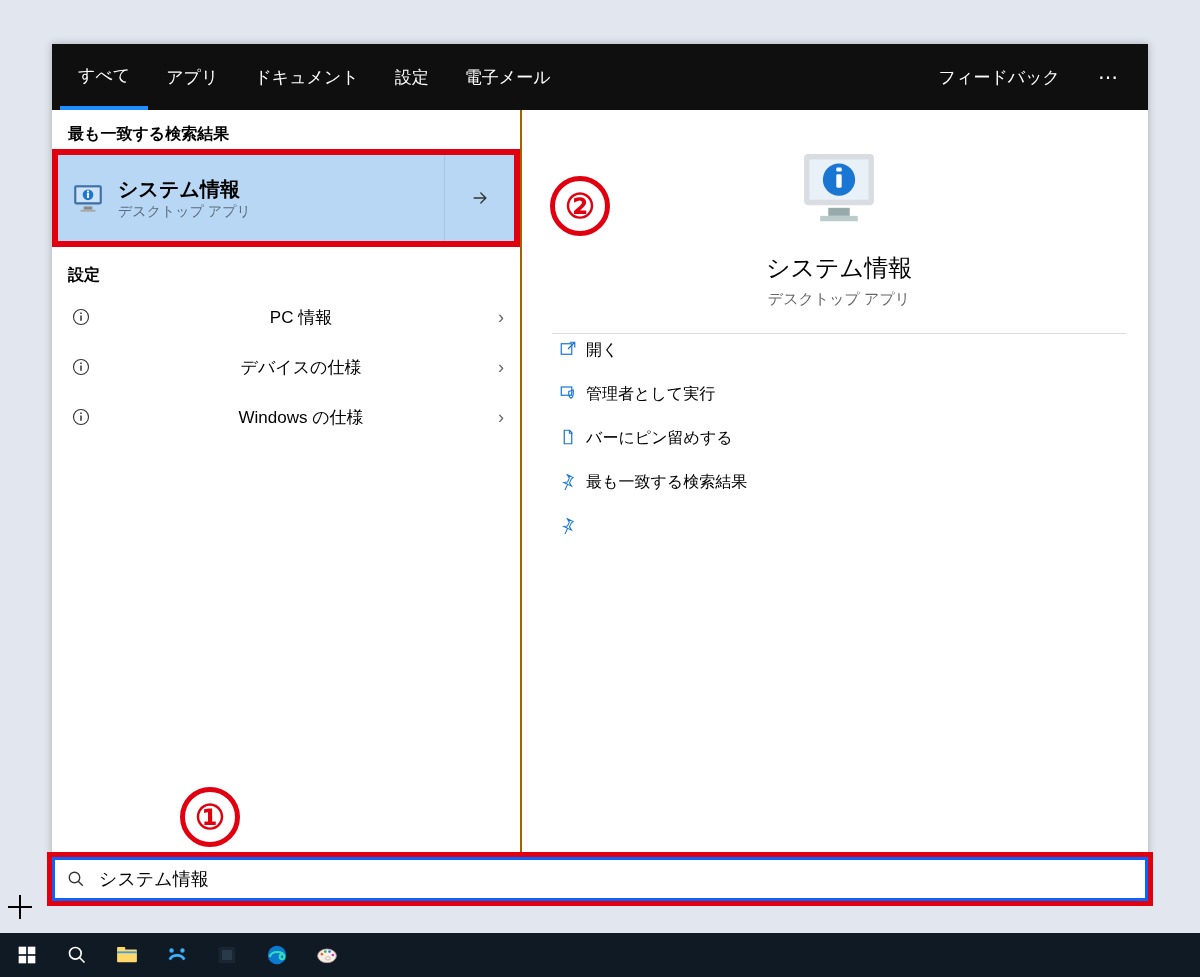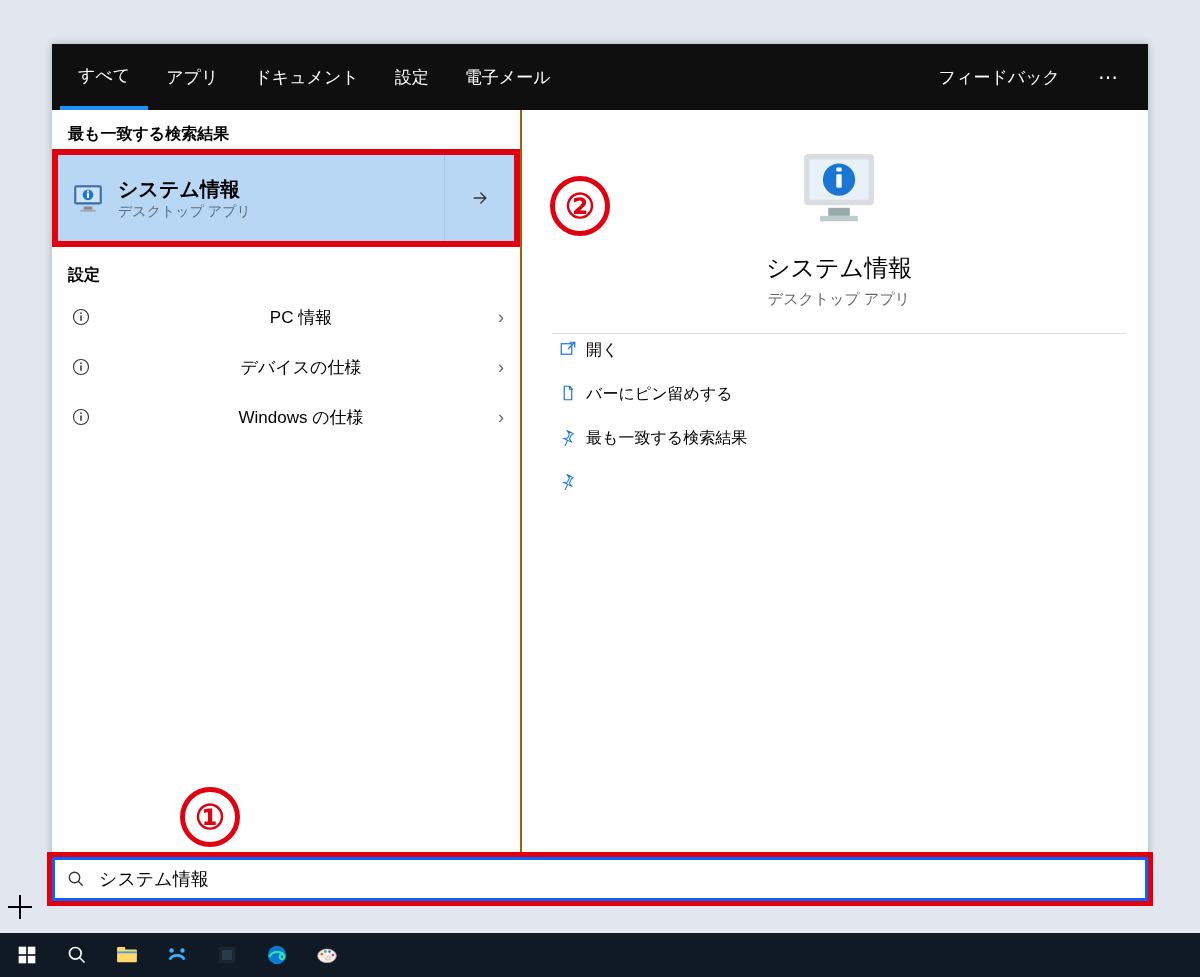--- a/index.html
+++ b/index.html
@@ -156,20 +156,29 @@
               <svg width="18" height="18" viewBox="0 0 24 24">
                 <rect x="3" y="5" width="14" height="14" fill="none" stroke="#1976d2" stroke-width="1.6"></rect>
                 <path d="M14 3h7v7M21 3l-9 9" fill="none" stroke="#1976d2" stroke-width="1.6"></path>
               </svg>
             </div>
           <div class="atxt">開く</div>
         </div>
         <div class="act">
           <div class="aic">
               <svg width="18" height="18" viewBox="0 0 24 24">
+                <rect x="3" y="4" width="14" height="11" fill="none" stroke="#1976d2" stroke-width="1.6"></rect>
+                <path d="M13 10l6-2v6c0 3-3 5-3 5s-3-2-3-5v-4z" fill="none" stroke="#1976d2" stroke-width="1.5"></path>
+              </svg>
+            </div>
+          <div class="atxt">管理者として実行</div>
+        </div>
+        <div class="act">
+          <div class="aic">
+              <svg width="18" height="18" viewBox="0 0 24 24">
                 <path d="M7 3h7l3 3v15H7z" fill="none" stroke="#1976d2" stroke-width="1.6"></path>
                 <path d="M14 3v4h4" fill="none" stroke="#1976d2" stroke-width="1.6"></path>
               </svg>
             </div>
           <div class="atxt">バーにピン留めする</div>
         </div>
         <div class="act">
           <div class="aic">
               <svg width="18" height="18" viewBox="0 0 24 24">
                 <path d="M14 4l6 6-3 1-4 4 1 5-4-4-6 6 6-6-4-4 5 1 4-4z" fill="none" stroke="#1976d2" stroke-width="1.4" transform="rotate(-20 12 12)"></path>

